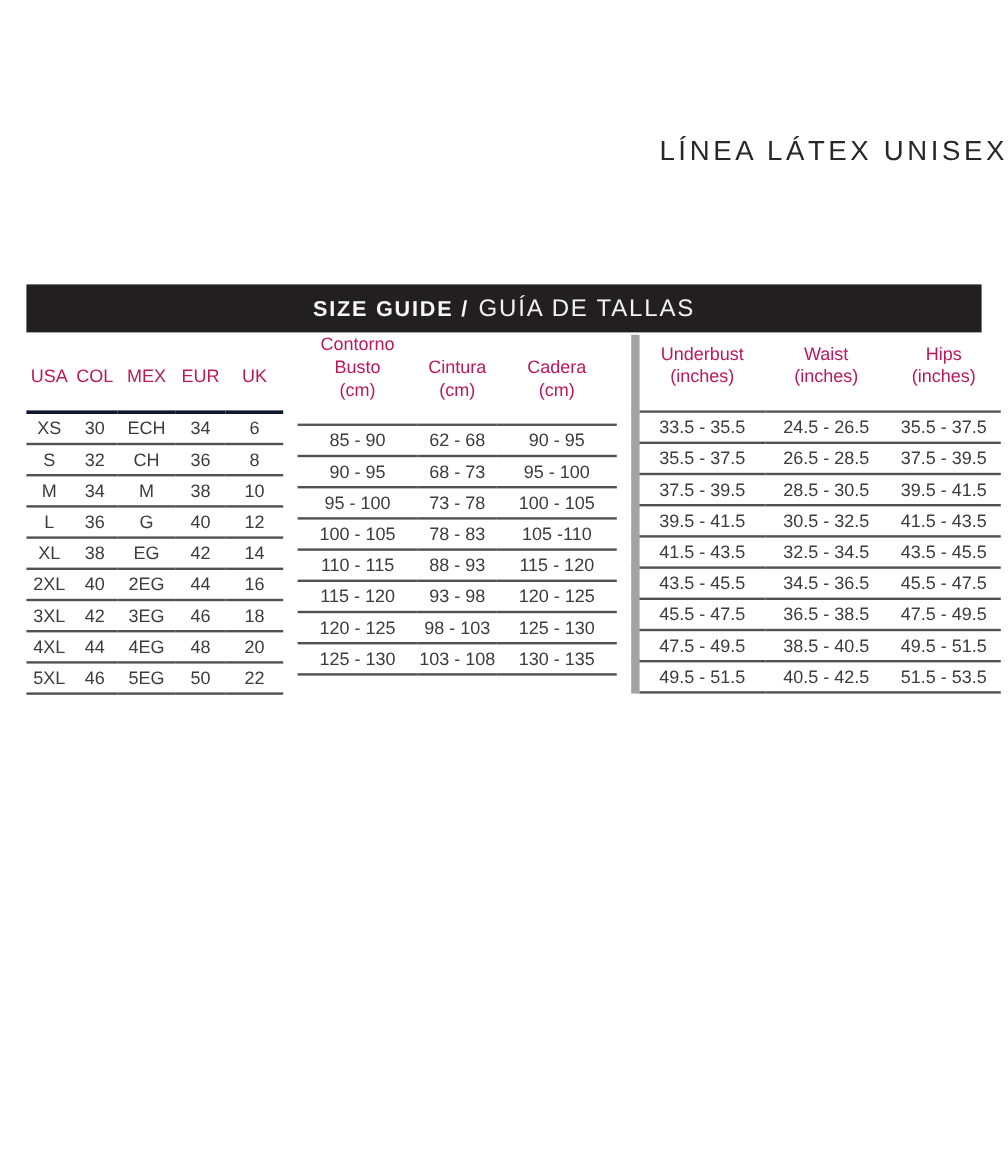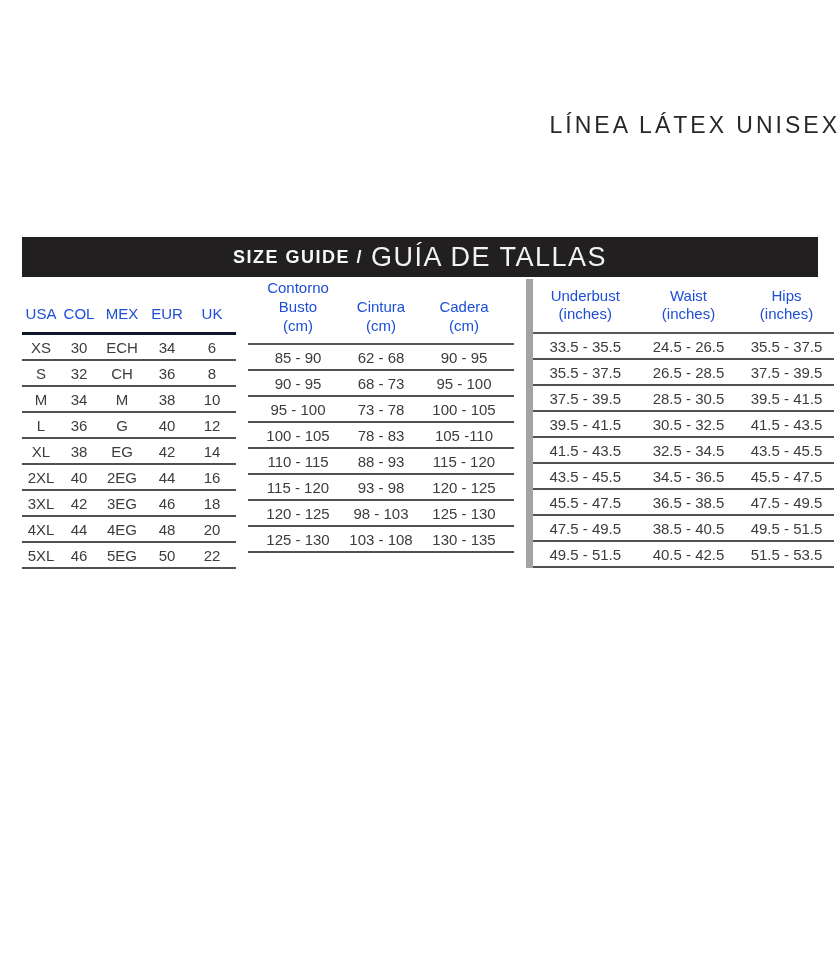--- a/index.html
+++ b/index.html
@@ -34,21 +34,21 @@
     gap: 8px;
   }
   .banner .primary {
     color: #f7f7f7;
     font-size: 18px;
     font-weight: 700;
     letter-spacing: 1.5px;
   }
   .banner .secondary {
     color: #f2f2f2;
-    font-size: 27px;
+    font-size: 20px;
     font-weight: 400;
     letter-spacing: 1.5px;
   }
   .table-wrap {
     margin-left: 22px;
     margin-top: 2px;
     width: 796px;
     display: flex;
     align-items: flex-start;
     column-gap: 12px;
@@ -57,26 +57,26 @@
     border-collapse: collapse;
     table-layout: fixed;
     color: #3c3c3e;
   }
   .tbl-sizes  { width: 214px; }
   .tbl-cm     { width: 266px; }
   .tbl-inches { width: 304px; border-left: 7px solid #a3a3a3; }
   .tbl thead th {
     height: 45px;
     vertical-align: bottom;
-    padding: 0 0 8px 0;
+    padding: 0 0 18px 0;
     font-weight: 400;
     font-size: 15px;
     line-height: 1.25;
     text-align: center;
-    color: #1d4ed8;
+    color: #be185d;
   }
   .tbl-sizes thead th { border-bottom: 3px solid #0f172a; }
   .tbl-cm thead th,
   .tbl-inches thead th { border-bottom: 2px solid #58585a; }
   .tbl tbody td {
     height: 24px;
     padding: 0;
     text-align: center;
     vertical-align: middle;
     font-size: 15px;

